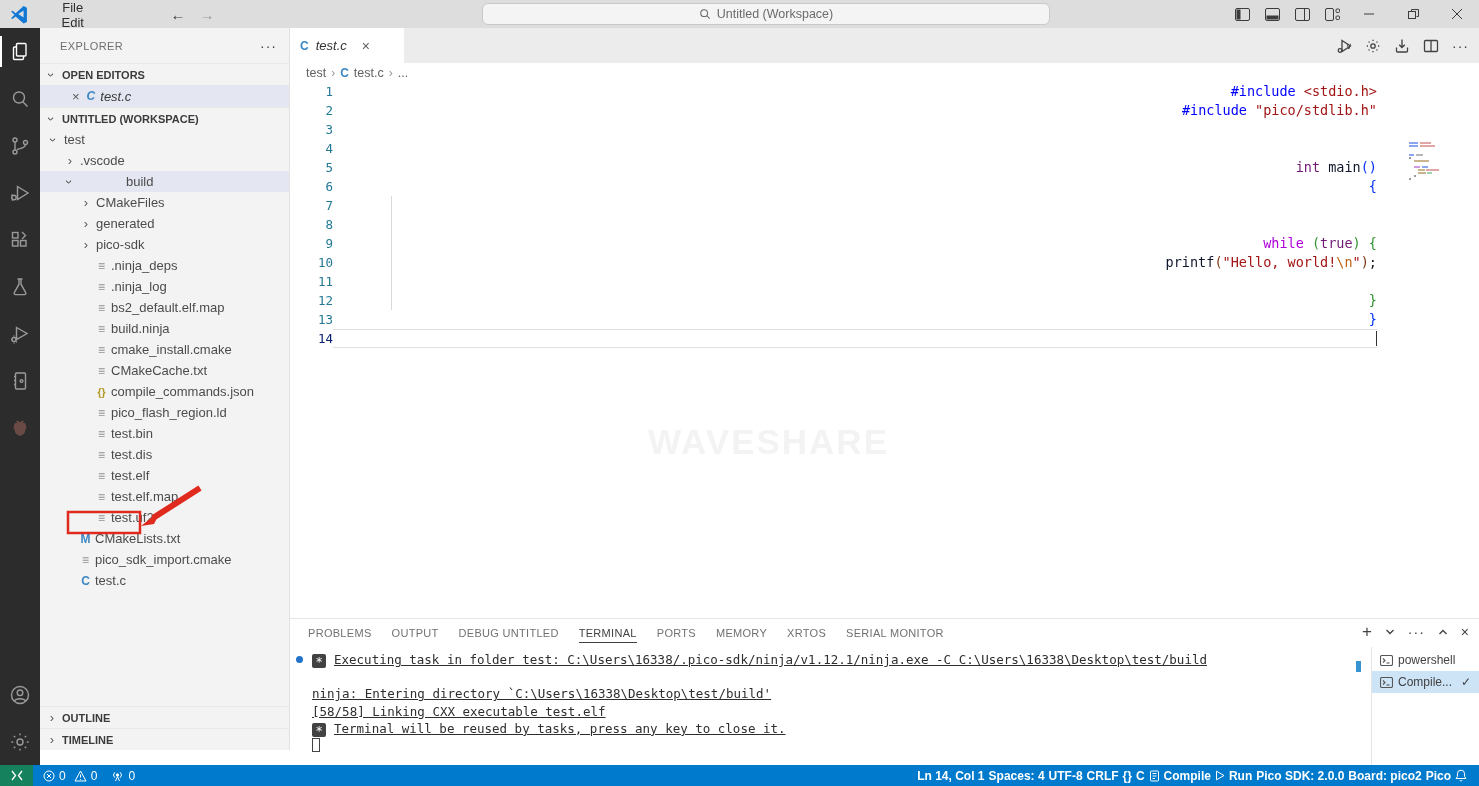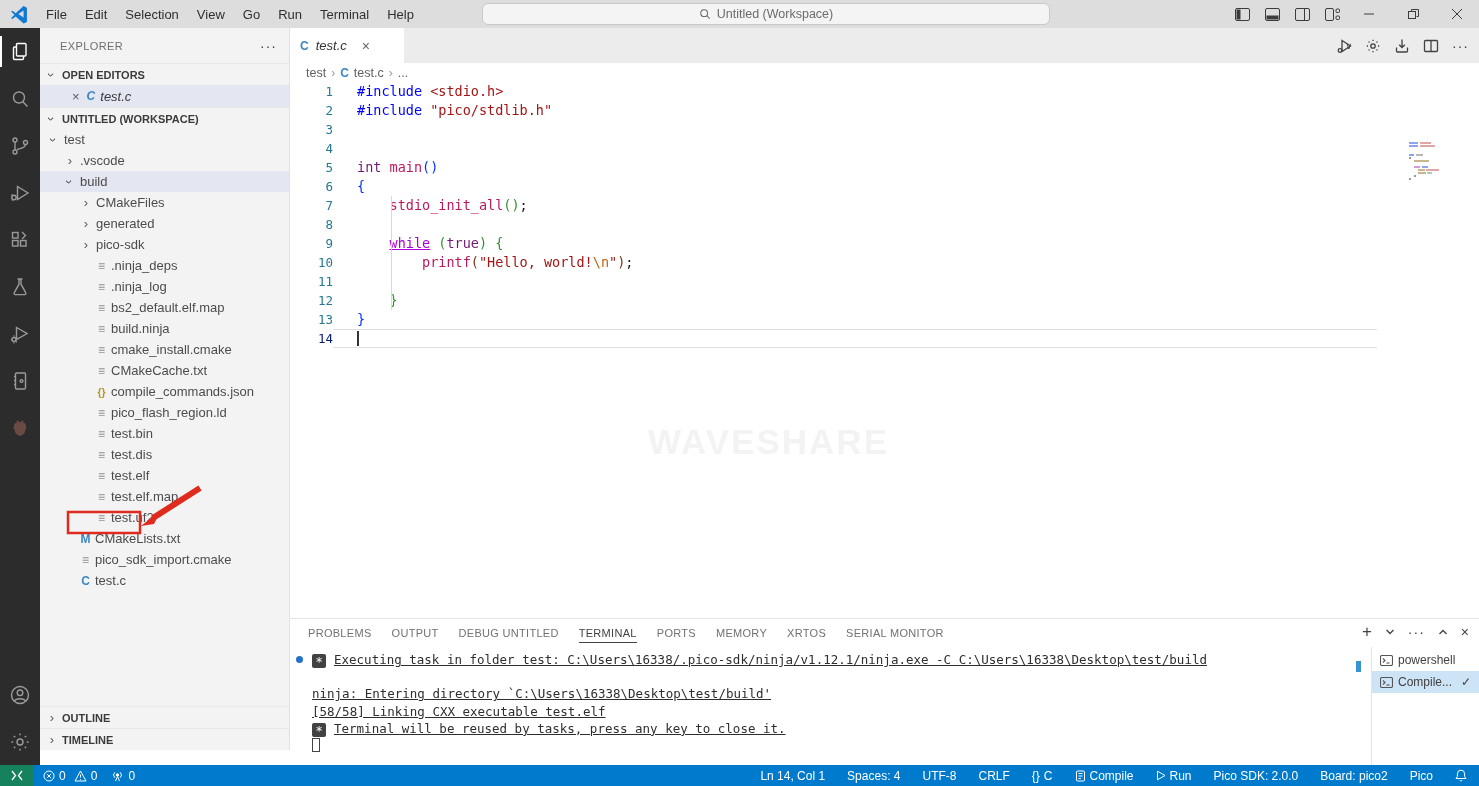--- a/index.html
+++ b/index.html
@@ -3,21 +3,21 @@
 <meta charset="utf-8">
 <style>
   * { margin:0; padding:0; box-sizing:border-box; }
   html,body { width:1479px; height:786px; overflow:hidden; }
   body { position:relative; font-family:"Liberation Sans",sans-serif; background:#fff; color:#333; }
   svg { display:block; }
 
   
   #titlebar { position:absolute; left:0; top:0; width:1479px; height:28px; background:#dddddd; display:flex; align-items:center; }
   .logo { width:20px; height:20px; margin:0 8px 0 9px; }
-  #menus { display:flex; align-items:center; height:100%; }
+  #menus { display:flex; align-items:center; height:100%;flex-direction:column; }
   .menu { padding:0 9px; font-size:13px; color:#2f2f2f; height:100%; display:flex; align-items:center; cursor:default; }
   .nav-arrows { display:flex; gap:14px; margin-left:62px; font-size:15px; color:#3c3c3c; }
   .nav-arrows .fwd { color:#9a9a9a; }
   #searchbox { position:absolute; left:482px; top:3px; width:568px; height:22px; background:#f4f4f4; border:1px solid #c9c9c9; border-radius:6px; display:flex; align-items:center; justify-content:center; gap:6px; font-size:12.5px; color:#6b6b6b; }
   #win-controls { position:absolute; right:0; top:0; height:28px; display:flex; align-items:center; }
   .layout-ic { width:30px; height:28px; display:flex; align-items:center; justify-content:center; }
   .win-btn { width:44px; height:28px; display:flex; align-items:center; justify-content:center; color:#3c3c3c; }
 
   
   #activitybar { position:absolute; left:0; top:28px; width:40px; height:737px; background:#2c2c2c; display:flex; flex-direction:column; }
@@ -49,45 +49,45 @@
   .tree-row .twisty { visibility:hidden; }
   .tree-row.folder .twisty { visibility:visible; }
   .tree-row.folder.open .twisty { transform:rotate(90deg); }
   .tree-row.file .ficon.lines { display:inline-flex; }
   .tree-row.json .ficon.braces { display:inline-flex; }
   .tree-row.cmake .ficon.mletter { display:inline-flex; }
   .tree-row.cfile .ficon.cletter { display:inline-flex; }
   .tree-row.d0 { padding-left:6px; }
   .tree-row.d1 { padding-left:22px; }
   .tree-row.d2 { padding-left:38px; }
-  .tree-row.selected { background:#e4e6f1; }
+  .tree-row.selected { background:#e4e6f1;gap:46px; }
   #sidebar-bottom { position:absolute; left:0; right:0; bottom:0; }
 
   
   #main { position:absolute; left:290px; top:28px; width:1189px; height:590px; background:#fff; }
   #tabbar { position:absolute; left:0; top:0; right:0; height:35px; background:#ececec; display:flex; }
   #tab-active { width:114px; height:35px; background:#fff; display:flex; align-items:center; gap:7px; padding:0 10px; font-size:13px; color:#333; }
   #tab-active .tab-label { font-style:italic; }
   .tab-close { color:#616161; font-size:14px; margin-left:8px; }
   .cicon { color:#3c87c3; font-weight:bold; font-size:12px; }
   #editor-actions { position:absolute; right:10px; top:0; height:35px; display:flex; align-items:center; gap:13px; }
   #editor-actions svg { stroke:#424242; fill:none; stroke-width:1.3; }
   #editor-actions .dd { font-size:9px; color:#424242; margin-left:-9px; }
   #breadcrumbs { position:absolute; left:0; top:35px; right:0; height:19px; display:flex; align-items:center; gap:5px; padding-left:16px; font-size:12.5px; color:#616161; background:#fff; }
   .crumb-sep { color:#9a9a9a; font-size:12px; }
 
   #code-region { position:absolute; left:0; top:54px; right:0; bottom:0; font-family:"DejaVu Sans Mono","Liberation Mono",monospace; font-size:13.5px; }
   .code-line { display:flex; height:19px; line-height:19px; }
   .code-line .ln { width:43px; text-align:right; color:#237893; font-size:12.5px; }
-  .code-line .ct { flex:1; padding-left:24px; margin-right:102px; height:19px; white-space:pre; }
+  .code-line .ct { flex:1; padding-left:24px; margin-right:102px; height:19px; white-space:pre;text-align:right; }
   .code-line.current .ln { color:#0b216f; }
   .code-line.current .ct { border-top:1px solid #e0e0e0; border-bottom:1px solid #e0e0e0; }
   .cursor { display:inline-block; width:1.5px; height:15px; background:#333; vertical-align:-2px; }
-  .tk-pp { color:#0000ff; } .tk-kw { color:#701a75; } .tk-ctl { color:#af00db;text-decoration:underline; }
-  .tk-fn { color:#be185d; } .tk-str { color:#a31515; } .tk-esc { color:#bf6313; }
+  .tk-pp { color:#0000ff; } .tk-kw { color:#701a75; } .tk-ctl { color:#af00db; }
+  .tk-fn { color:#0f172a; } .tk-str { color:#a31515; } .tk-esc { color:#bf6313; }
   .tk-num { color:#098658; } .tk-b1 { color:#0431fa; } .tk-b2 { color:#319331; }
   .tk-b3 { color:#7b3814; } .tk-pl { color:#1b1b1b; }
   #indent-guide { position:absolute; left:101px; top:114px; width:1px; height:114px; background:#d9d9d9; }
   #watermark { position:absolute; left:358px; top:340px; font-size:35px; font-weight:800; letter-spacing:2px; color:#f3f3f3; font-family:"Liberation Sans",sans-serif; }
   #minimap { position:absolute; right:14px; top:58px; width:60px; height:80px; }
 
   
   #panel { position:absolute; left:290px; top:618px; width:1189px; height:147px; background:#fff; border-top:1px solid #e5e5e5; }
   #panel-tabs { position:absolute; left:0; top:0; right:120px; height:26px; display:flex; align-items:center; gap:20px; padding-left:18px; }
   .panel-tab { font-size:11px; color:#717171; letter-spacing:.3px; padding:5px 0 3px; border-bottom:1px solid transparent; }
@@ -106,21 +106,21 @@
   #term-list { position:absolute; right:0; top:28px; width:108px; bottom:0; border-left:1px solid #e4e4e4; padding-top:2px; }
   .term-item { height:22px; display:flex; align-items:center; gap:5px; padding-left:8px; font-size:12px; color:#424242; }
   .term-item.selected { background:#cde3f6; }
   .term-item svg { stroke:#555; fill:none; stroke-width:1.1; }
   .term-check { margin-left:auto; margin-right:8px; color:#424242; font-size:12px; }
 
   
   #statusbar { position:absolute; left:0; top:765px; width:1479px; height:21px; background:#007acc; color:#fff; font-size:12px; display:flex; align-items:center; }
   #remote { width:33px; height:21px; background:#16825d; display:flex; align-items:center; justify-content:center; }
   .sb-left { display:flex; align-items:center; gap:14px; margin-left:10px; }
-  .sb-right { display:flex; align-items:flex-start; gap:22px; margin-left:auto; margin-right:12px; }
+  .sb-right { display:flex; align-items:flex-start; gap:4px; margin-left:auto; margin-right:12px;font-weight:bold; }
   .sb-item { display:flex; align-items:center; gap:4px; white-space:nowrap; }
   .sb-item svg { stroke:#fff; fill:none; stroke-width:1; }
 
   
   #annotation { position:absolute; left:58px; top:478px; width:170px; height:62px; pointer-events:none; }
 </style>
 </head>
 <body>
 
 <div id="titlebar">
@@ -527,21 +527,20 @@
         <div class="code-line">
           <span class="ln">5</span>
           <span class="ct"><span class="tk-kw">int</span><span class="tk-pl"> </span><span class="tk-fn">main</span><span class="tk-b1">()</span></span>
         </div>
         <div class="code-line">
           <span class="ln">6</span>
           <span class="ct"><span class="tk-b1">{</span></span>
         </div>
         <div class="code-line">
           <span class="ln">7</span>
-          <span class="ct"><span class="tk-pl">    </span><span class="tk-fn">stdio_init_all</span><span class="tk-b2">()</span><span class="tk-pl">;</span></span>
         </div>
         <div class="code-line">
           <span class="ln">8</span>
           <span class="ct"></span>
         </div>
         <div class="code-line">
           <span class="ln">9</span>
           <span class="ct"><span class="tk-pl">    </span><span class="tk-ctl">while</span><span class="tk-pl"> </span><span class="tk-b2">(</span><span class="tk-kw">true</span><span class="tk-b2">)</span><span class="tk-pl"> </span><span class="tk-b2">{</span></span>
         </div>
         <div class="code-line">

